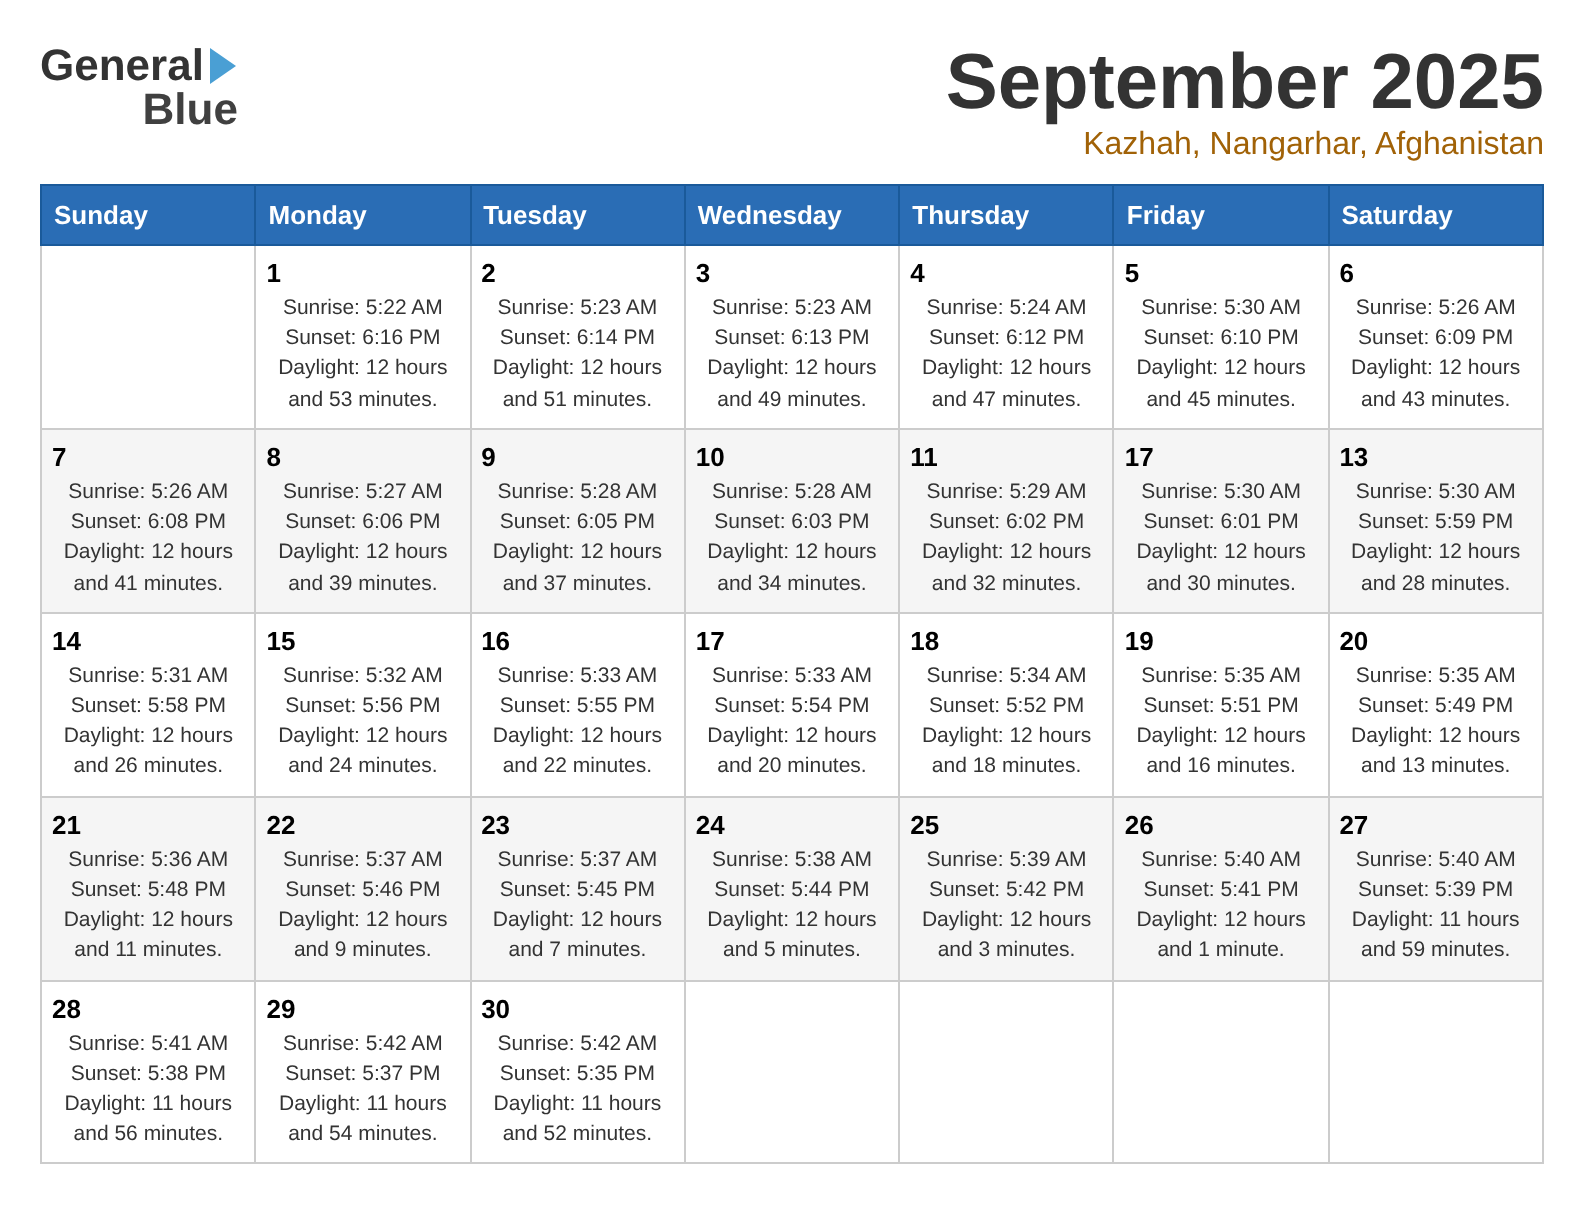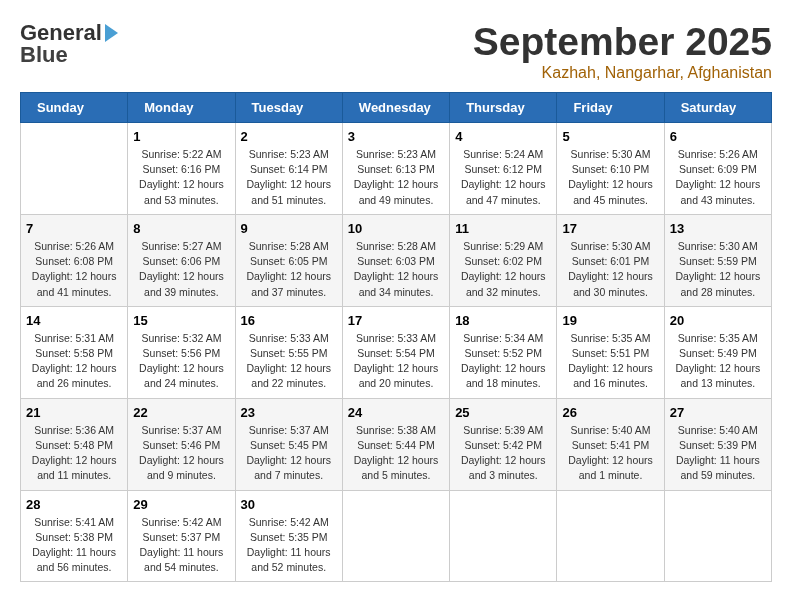--- a/index.html
+++ b/index.html
@@ -12,21 +12,21 @@
     }
     .header {
       display: flex;
       align-items: flex-start;
       justify-content: space-between;
       margin-bottom: 10px;
     }
     .logo {
       display: flex;
       flex-direction: column;
-      align-items: flex-start;
+      align-items: flex-end;
     }
     .title-section {
       text-align: right;
     }
     .month-title {
       font-size: 39px;
       font-weight: bold;
       color: #333;
     }
     .location-title {
@@ -34,21 +34,21 @@
       color: #a16207;
     }
     table {
       width: 100%;
       border-collapse: collapse;
       font-size: 11px;
     }
     thead tr th {
       background-color: #2a6db5;
       color: #fff;
-      padding: 7px 16px;
+      padding: 7px 6px;
       text-align: left;
       font-size: 13px;
       font-weight: bold;
       border: 1px solid #1a5a9a;
     }
     tbody tr td {
       vertical-align: top;
       padding: 6px 5px;
       border: 1px solid #ccc;
       width: 14.28%;

